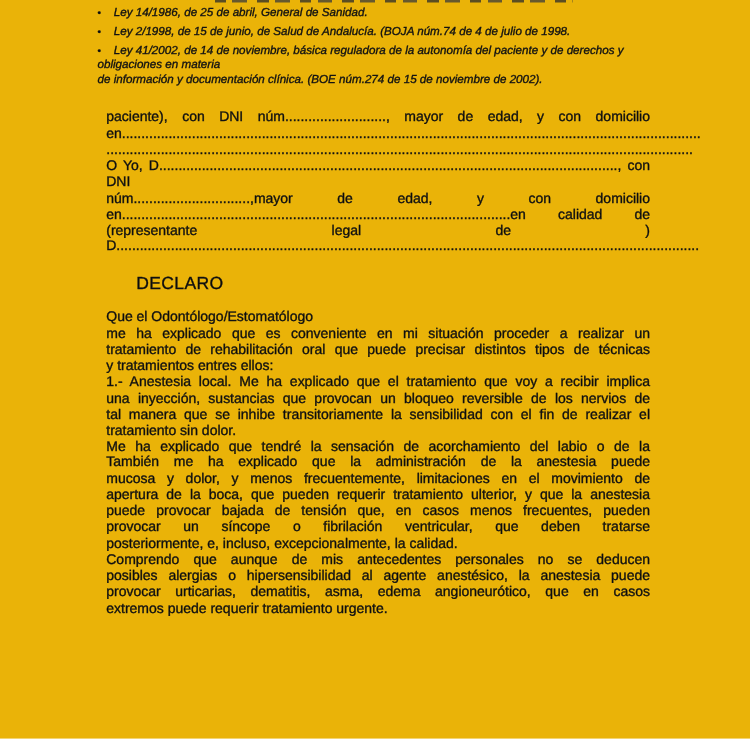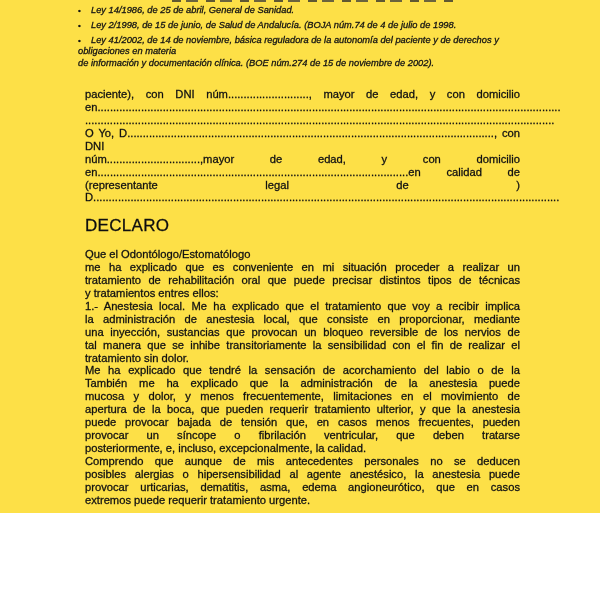--- a/index.html
+++ b/index.html
@@ -1,19 +1,19 @@
 <!DOCTYPE html>
 <html><head>
 <meta charset="utf-8">
 <style>
   html,body{margin:0;padding:0;background:#ffffff;}
   .page{
     position:relative;
-    width:600px;height:513px;
-    background:#fde047;
+    width:600px;height:591px;
+    background:#eab308;
     overflow:hidden;
     font-family:"Liberation Sans","DejaVu Sans",sans-serif;
     color:#0c0c0c;
     -webkit-text-stroke:0.3px #1a1a1a;
   }
   
   .cutoff{
     position:absolute;top:0;left:172px;width:286px;height:2px;
     background:
       repeating-linear-gradient(90deg,#2b2b2b 0 9px,transparent 9px 14px,#3a3a3a 14px 26px,transparent 26px 34px);
@@ -40,23 +40,24 @@
     text-align:justify;
     text-align-last:left;
   }
   .line.just{
     text-align-last:justify;
   }
   .block-patient{margin-top:19px;}
   .block-rep{margin-top:0;}
   .declaro{
     margin-top:16px;
-    font-size:17px;
+    font-size:14px;
     line-height:12.9px;
     letter-spacing:.3px;
+    margin-left:24px;
   }
   .block-body{margin-top:15px;}
 </style>
 </head>
 <body>
 
 <div class="page">
   <div class="cutoff"></div>
 
   <div class="laws">
@@ -83,21 +84,20 @@
       </div>
 
     <div class="declaro">DECLARO</div>
 
     <div class="block-body">
         <div class="line">Que el Odontólogo/Estomatólogo</div>
         <div class="line just">me ha explicado que es conveniente en mi situación proceder a realizar un</div>
         <div class="line just">tratamiento de rehabilitación oral que puede precisar distintos tipos de técnicas</div>
         <div class="line">y tratamientos entres ellos:</div>
         <div class="line just">1.- Anestesia local. Me ha explicado que el tratamiento que voy a recibir implica</div>
-        <div class="line just">la administración de anestesia local, que consiste en proporcionar, mediante</div>
         <div class="line just">una inyección, sustancias que provocan un bloqueo reversible de los nervios de</div>
         <div class="line just">tal manera que se inhibe transitoriamente la sensibilidad con el fin de realizar el</div>
         <div class="line">tratamiento sin dolor.</div>
         <div class="line just">Me ha explicado que tendré la sensación de acorchamiento del labio o de la</div>
         <div class="line just">También me ha explicado que la administración de la anestesia puede</div>
         <div class="line just">mucosa y dolor, y menos frecuentemente, limitaciones en el movimiento de</div>
         <div class="line just">apertura de la boca, que pueden requerir tratamiento ulterior, y que la anestesia</div>
         <div class="line just">puede provocar bajada de tensión que, en casos menos frecuentes, pueden</div>
         <div class="line just">provocar un síncope o fibrilación ventricular, que deben tratarse</div>
         <div class="line">posteriormente, e, incluso, excepcionalmente, la calidad.</div>

